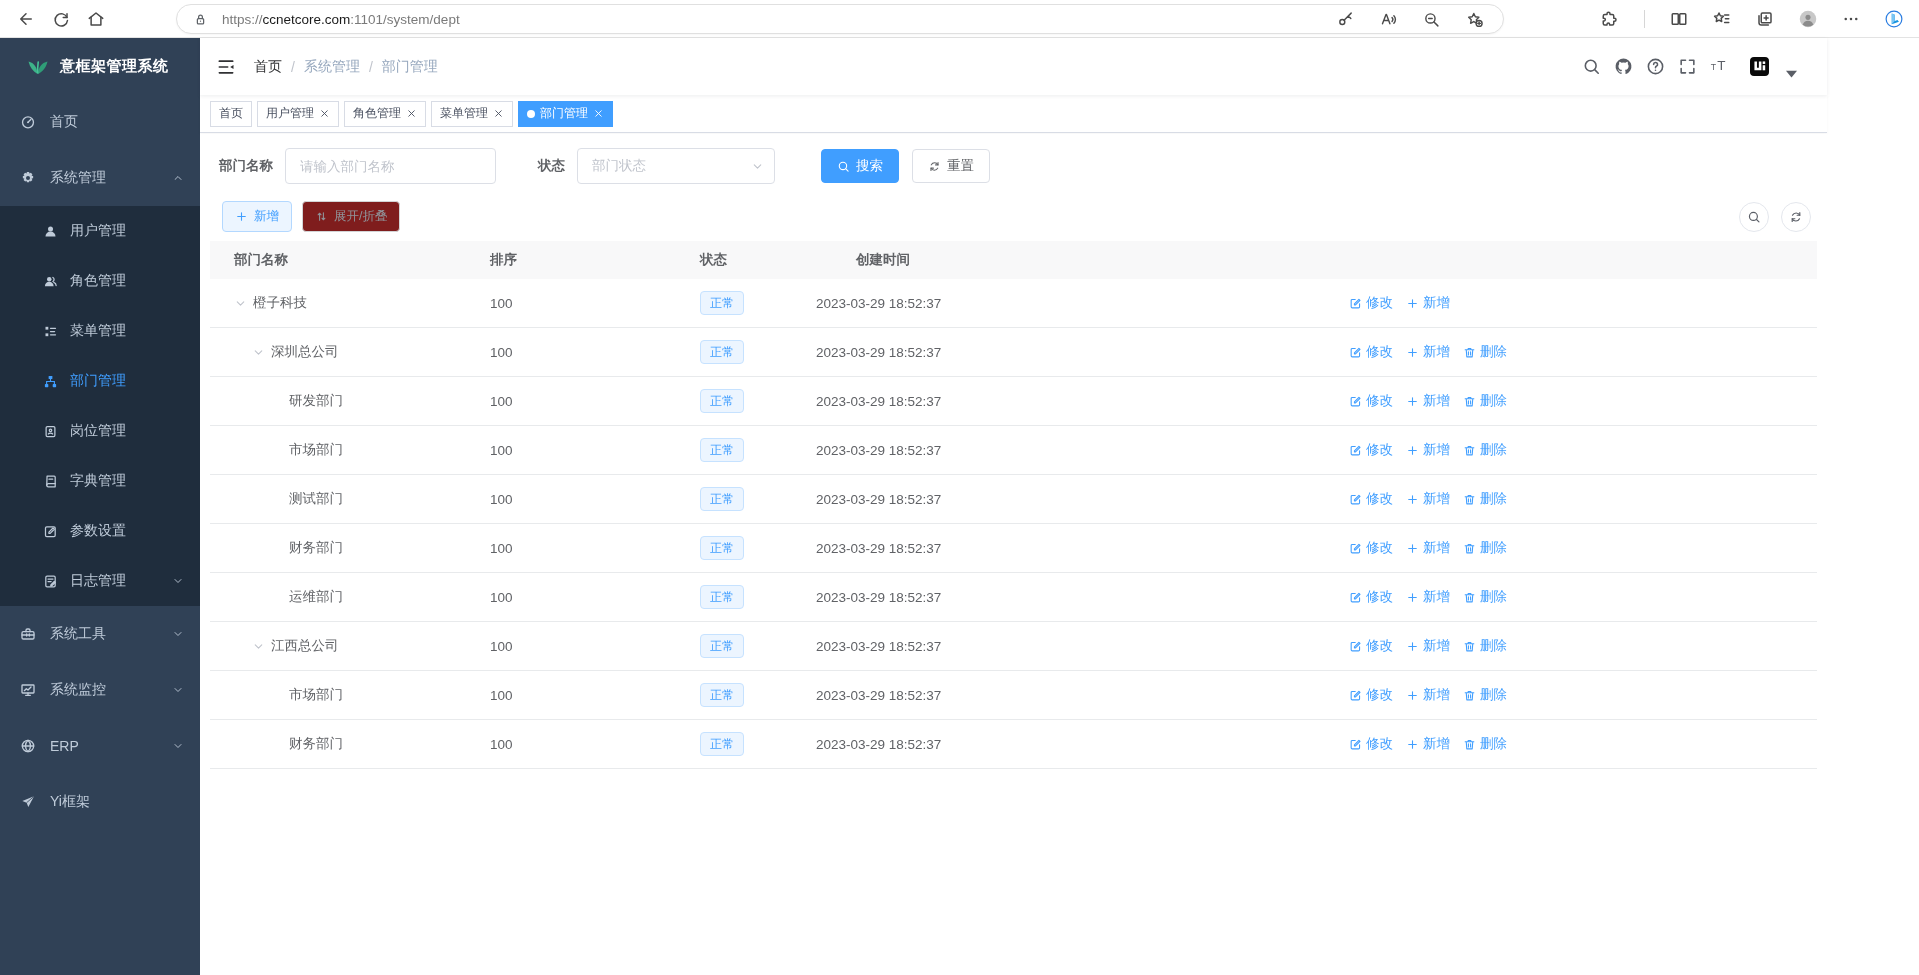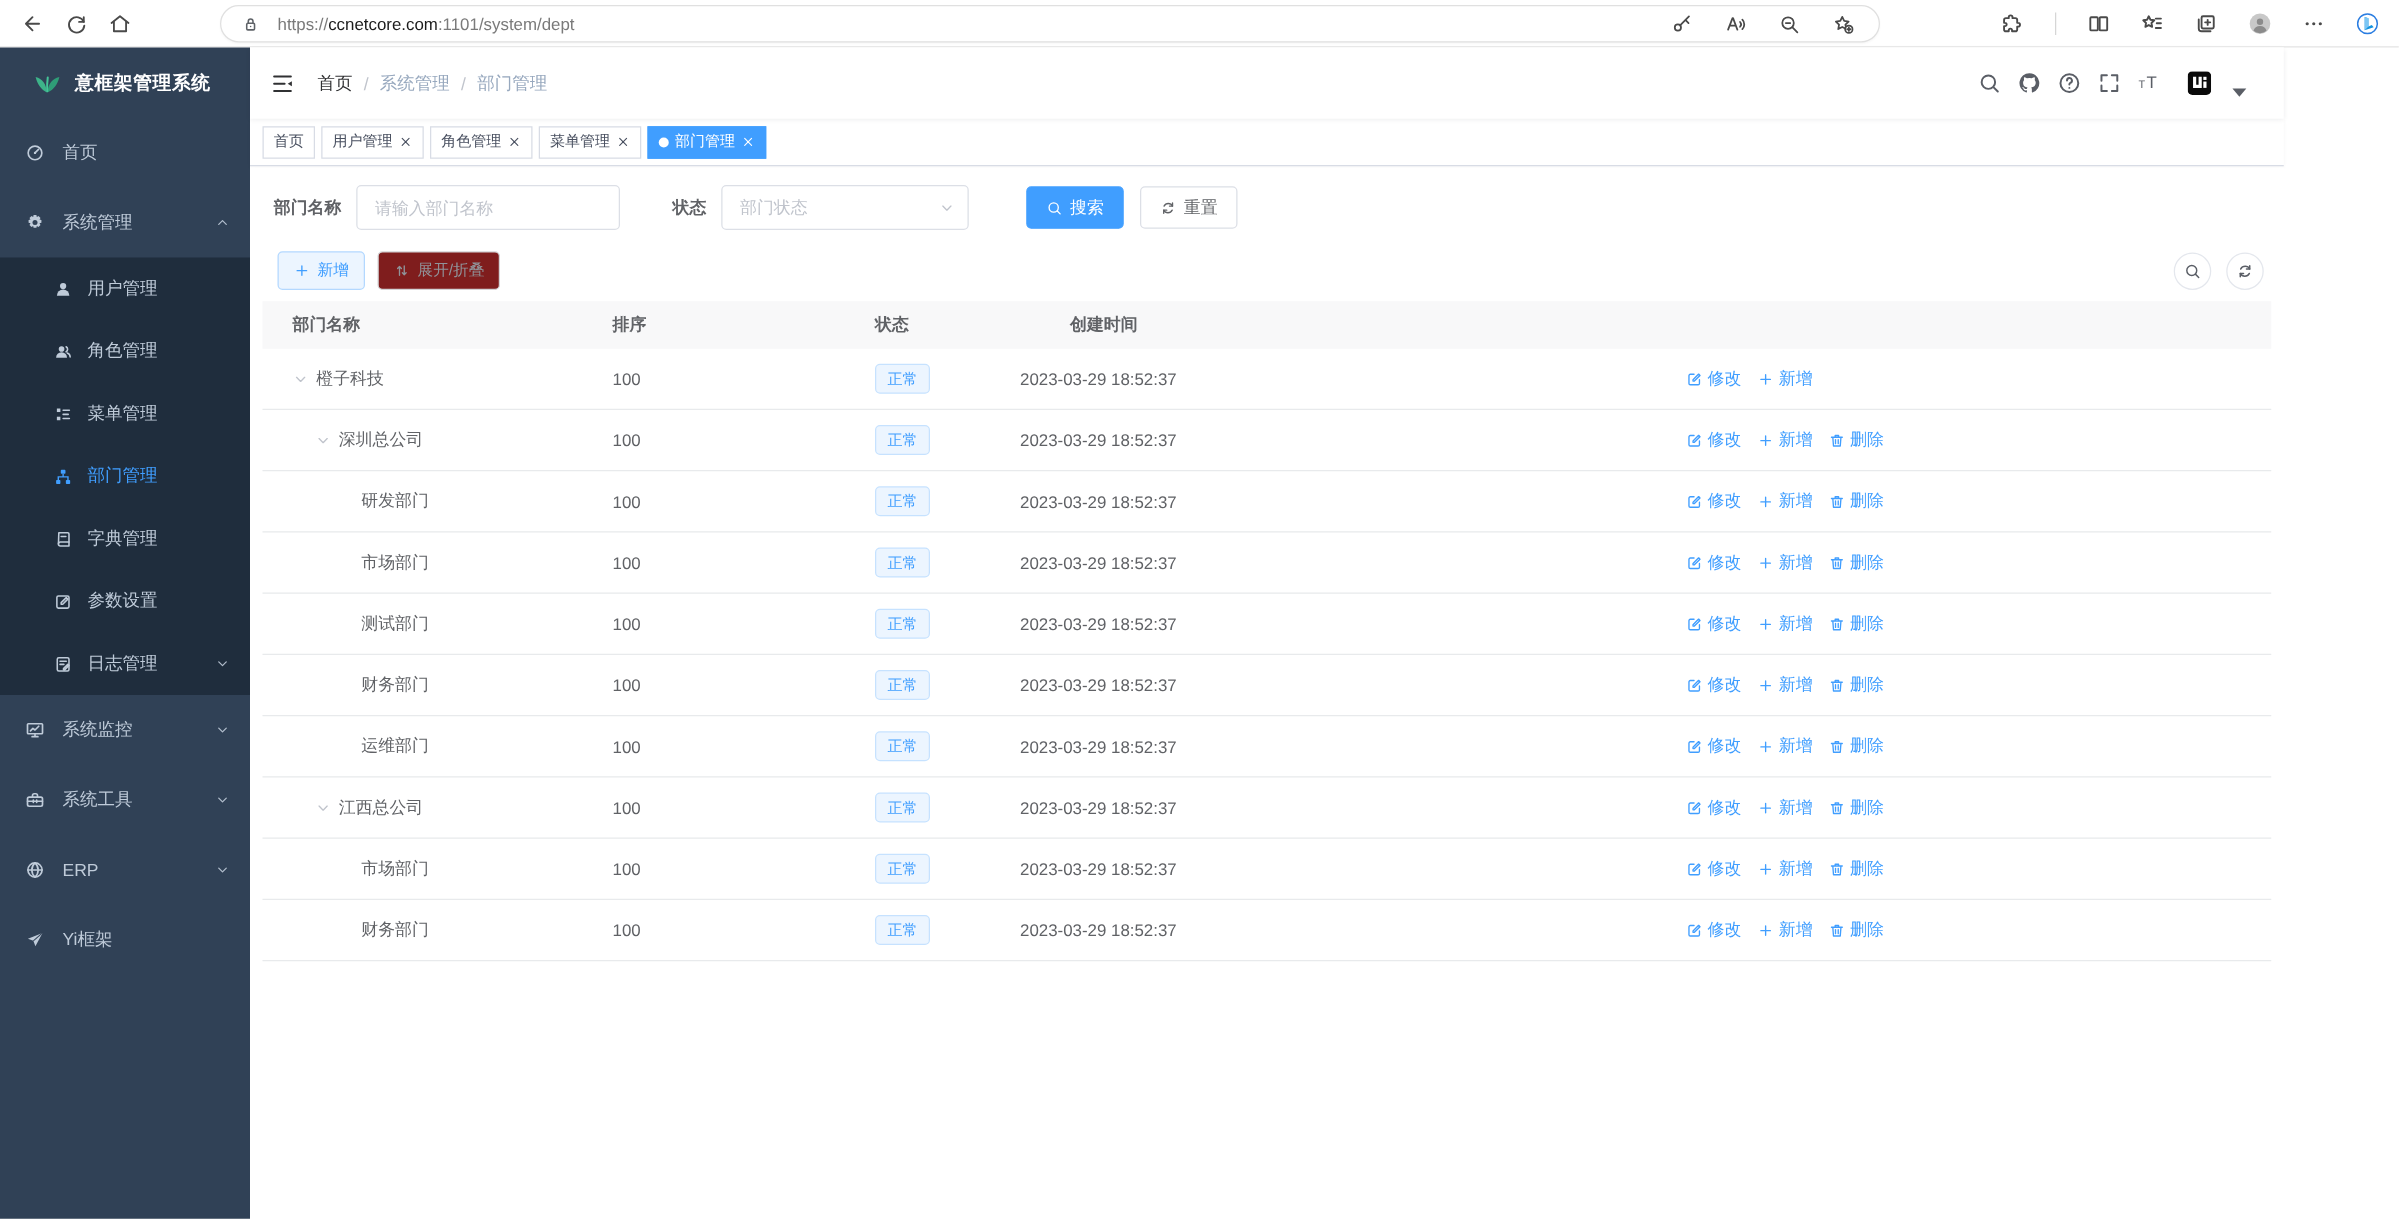--- a/index.html
+++ b/index.html
@@ -283,20 +283,30 @@
                 <rect x="3" y="16" width="5.5" height="5" rx="1" fill="currentColor"></rect>
                 <rect x="15.5" y="16" width="5.5" height="5" rx="1" fill="currentColor"></rect>
                 <path d="M12 8v4M12 12H5.8V16M12 12h6.2V16" stroke="currentColor" stroke-width="1.8" fill="none"></path>
               </svg>
             </span>
             <span>部门管理</span>
           </div>
           <div class="menu-item">
             <span class="mi icon">
               <svg viewBox="0 0 24 24" fill="none" stroke="currentColor" stroke-width="2" stroke-linecap="round" stroke-linejoin="round">
+                <rect x="5" y="4" width="14" height="16" rx="2"></rect>
+                <circle cx="12" cy="10" r="2"></circle>
+                <path d="M8.5 16c.7-1.8 6.3-1.8 7 0"></path>
+              </svg>
+            </span>
+            <span>岗位管理</span>
+          </div>
+          <div class="menu-item">
+            <span class="mi icon">
+              <svg viewBox="0 0 24 24" fill="none" stroke="currentColor" stroke-width="2" stroke-linecap="round" stroke-linejoin="round">
                 <path d="M6.5 3.5H18A1.5 1.5 0 0 1 19.5 5v15.5H8.5a2.5 2.5 0 0 1-2.5-2.5z"></path>
                 <path d="M6 17.8c0-1.4 1.1-2.5 2.5-2.5h11"></path>
                 <path d="M9.5 8.2h6"></path>
               </svg>
             </span>
             <span>字典管理</span>
           </div>
           <div class="menu-item">
             <span class="mi icon">
               <svg viewBox="0 0 24 24" fill="none" stroke="currentColor" stroke-width="2" stroke-linecap="round" stroke-linejoin="round">
@@ -318,40 +328,40 @@
             <span class="caret icon">
               <svg viewBox="0 0 24 24" fill="none" stroke="currentColor" stroke-width="2" stroke-linecap="round" stroke-linejoin="round">
                 <path d="m6 9 6 6 6-6"></path>
               </svg>
             </span>
           </div>
         </div>
         <div class="menu-item">
           <span class="mi icon">
             <svg viewBox="0 0 24 24" fill="none" stroke="currentColor" stroke-width="2" stroke-linecap="round" stroke-linejoin="round">
+              <rect x="3" y="8.5" width="18" height="11" rx="2"></rect>
+              <path d="M9 8.5v-2a2 2 0 0 1 2-2h2a2 2 0 0 1 2 2v2M3 13.5h18M10 12v3M14 12v3"></path>
+            </svg>
+          </span>
+          <span>系统工具</span>
+          <span class="caret icon">
+            <svg viewBox="0 0 24 24" fill="none" stroke="currentColor" stroke-width="2" stroke-linecap="round" stroke-linejoin="round">
+              <path d="m6 9 6 6 6-6"></path>
+            </svg>
+          </span>
+        </div>
+        <div class="menu-item">
+          <span class="mi icon">
+            <svg viewBox="0 0 24 24" fill="none" stroke="currentColor" stroke-width="2" stroke-linecap="round" stroke-linejoin="round">
               <rect x="3" y="4.5" width="18" height="12" rx="1"></rect>
               <path d="M12 16.5V20M8.5 20h7"></path>
               <path d="m6.5 13 3-3 2.5 2 4.5-4.5"></path>
             </svg>
           </span>
           <span>系统监控</span>
-          <span class="caret icon">
-            <svg viewBox="0 0 24 24" fill="none" stroke="currentColor" stroke-width="2" stroke-linecap="round" stroke-linejoin="round">
-              <path d="m6 9 6 6 6-6"></path>
-            </svg>
-          </span>
-        </div>
-        <div class="menu-item">
-          <span class="mi icon">
-            <svg viewBox="0 0 24 24" fill="none" stroke="currentColor" stroke-width="2" stroke-linecap="round" stroke-linejoin="round">
-              <rect x="3" y="8.5" width="18" height="11" rx="2"></rect>
-              <path d="M9 8.5v-2a2 2 0 0 1 2-2h2a2 2 0 0 1 2 2v2M3 13.5h18M10 12v3M14 12v3"></path>
-            </svg>
-          </span>
-          <span>系统工具</span>
           <span class="caret icon">
             <svg viewBox="0 0 24 24" fill="none" stroke="currentColor" stroke-width="2" stroke-linecap="round" stroke-linejoin="round">
               <path d="m6 9 6 6 6-6"></path>
             </svg>
           </span>
         </div>
         <div class="menu-item">
           <span class="mi icon">
             <svg viewBox="0 0 24 24" fill="none" stroke="currentColor" stroke-width="2" stroke-linecap="round" stroke-linejoin="round">
               <circle cx="12" cy="12" r="8.5"></circle>

